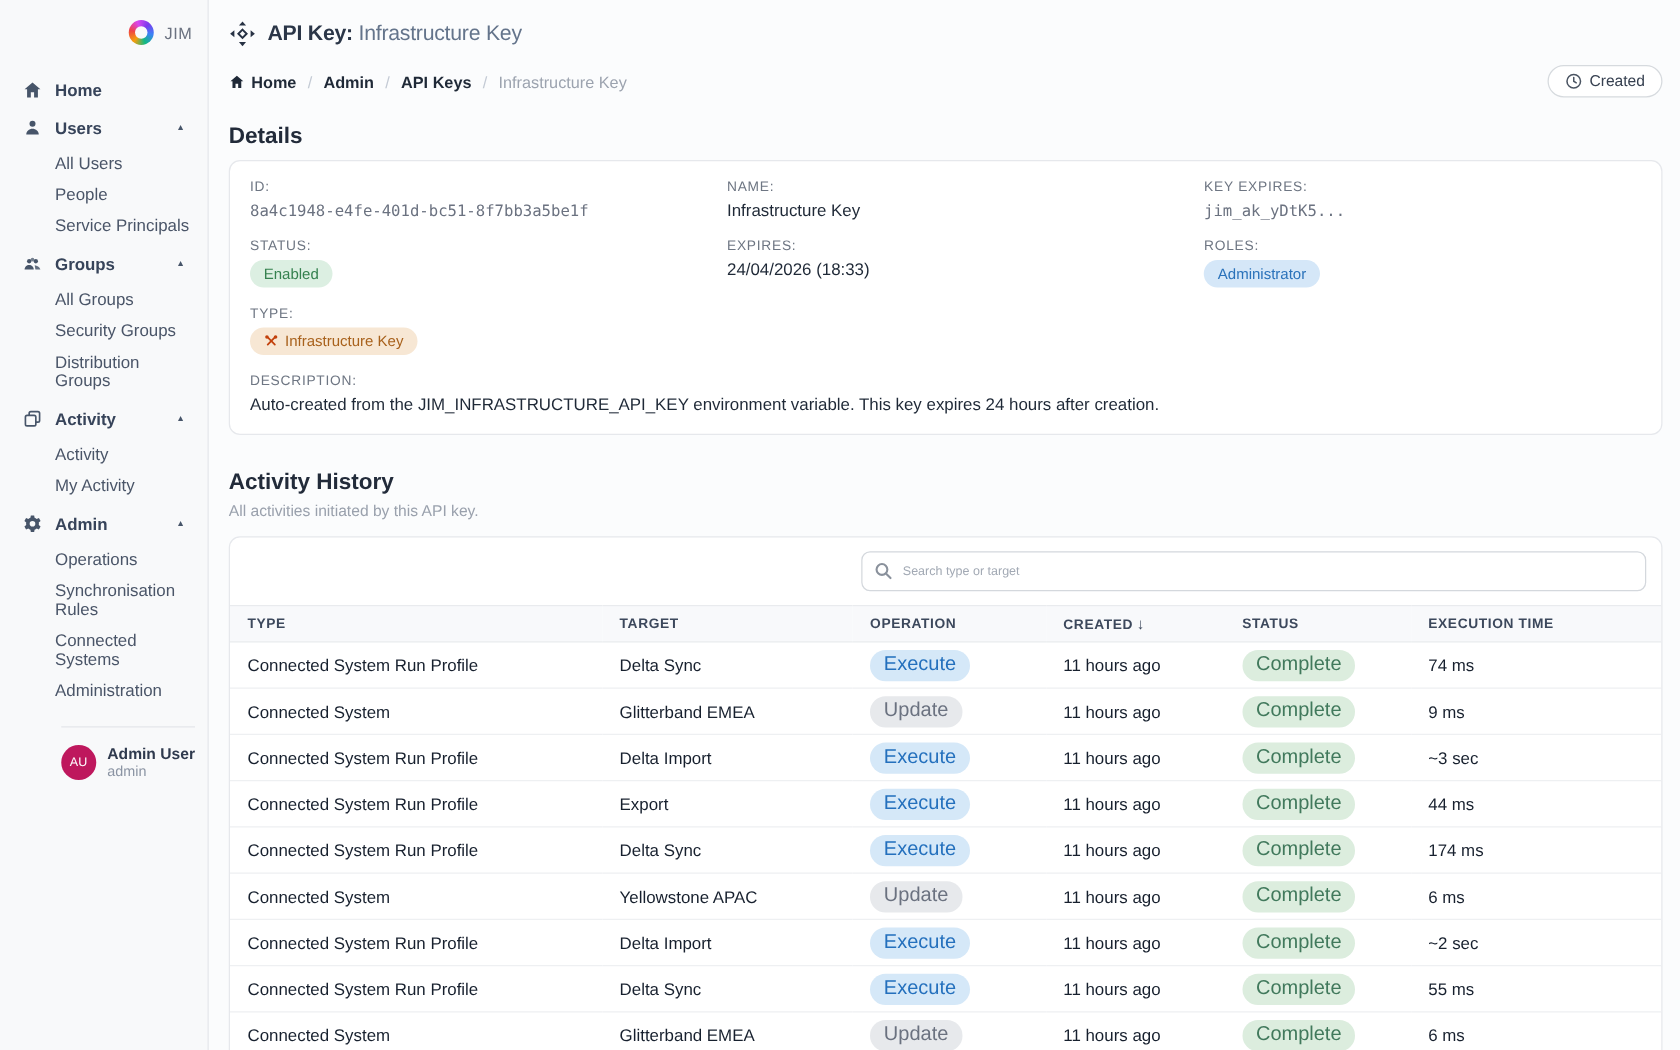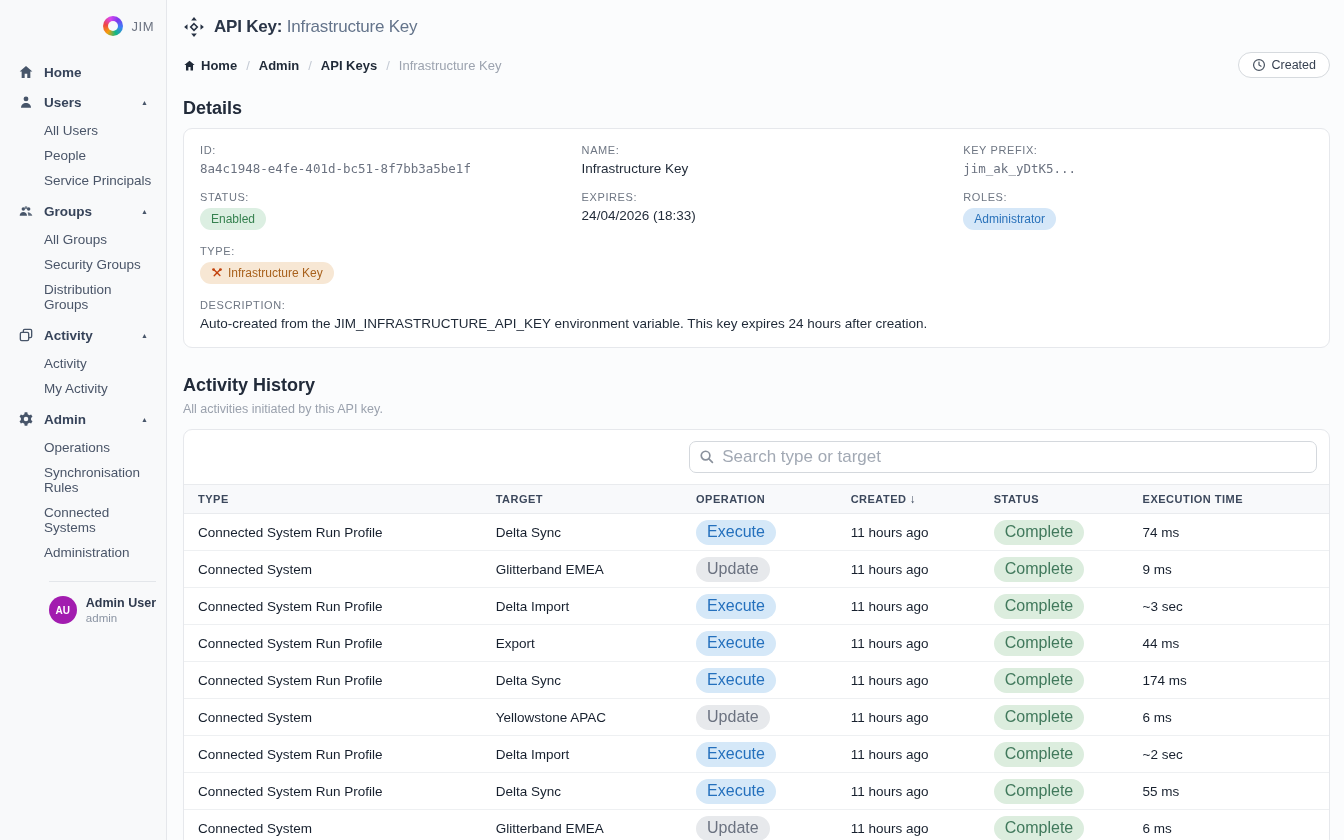--- a/index.html
+++ b/index.html
@@ -28,22 +28,22 @@
   .nav-item { display:flex; align-items:center; gap:10px; padding:6px 4px; margin-bottom:2px;
     font-size:13.5px; font-weight:700; color:#37445a; cursor:pointer; border-radius:6px; }
   .nav-icon { width:16px; height:16px; display:inline-flex; color:#475569; flex:0 0 16px; }
   .nav-icon svg { width:16px; height:16px; }
   .chevron { margin-left:auto; font-size:7px; color:#475569; padding-right:4px; }
   .nav-sub { margin-bottom:4px; }
   .nav-sub-item { padding:5px 4px 5px 30px; font-size:13.5px; color:#4a5568; cursor:pointer; border-radius:6px; }
 
   .user-box { margin-top:12px; border-top:1px solid #e3e6ea; padding-top:14px;
     display:flex; align-items:center; gap:9px; cursor:pointer; }
-  .avatar { width:28px; height:28px; border-radius:50%; background:#a21caf; color:#fff;
-    font-size:10px; font-weight:700; display:flex; align-items:center; justify-content:center; }
+  .avatar { width:28px; height:28px; border-radius:50%; background:#be185d; color:#fff;
+    font-size:10px; font-weight:400; display:flex; align-items:center; justify-content:center; }
   .user-name { font-size:12.5px; font-weight:700; color:#2f3a4e; line-height:1.25; }
   .user-sub { font-size:11.5px; color:#8b94a3; }
 
   
   .main { flex:1; padding:12px 14px 0 16px; overflow:hidden; }
   .page-title { display:flex; align-items:center; gap:9px; margin:4px 0 14px 0; }
   .page-title .ti { width:22px; height:22px; display:inline-flex; }
   .page-title h1 { font-size:17px; font-weight:700; color:#2b3648; letter-spacing:-0.2px; }
   .page-title h1 .title-name { color:#64748b; font-weight:400; }
 
@@ -70,21 +70,21 @@
   .badge-blue  { background:#d5e7f8; color:#2a72ba; }
   .badge-tan   { background:#f7e7d4; color:#a8611c; }
 
   .sub-note { font-size:12.5px; color:#9aa1ad; margin:-3px 0 13px 0; }
 
   
   .table-card { overflow:hidden; }
   .search-row { padding:11px 12px; display:flex; justify-content:flex-end; }
   .search-wrap { position:relative; width:56%; }
   .search-wrap input { width:100%; height:32px; border:1px solid #d4d8dd; border-radius:7px;
-    padding:0 10px 0 32px; font-size:17px; color:#1d4ed8; outline:none; background:#fff;
+    padding:0 10px 0 32px; font-size:10px; color:#1d4ed8; outline:none; background:#fff;
     font-family:"Liberation Sans", sans-serif; }
   .search-wrap input::placeholder { color:#a2a9b4; }
   .search-icon { position:absolute; left:10px; top:8px; width:15px; height:15px; color:#8a919c; }
 
   table { width:100%; border-collapse:collapse; table-layout:fixed; }
   thead th { background:#f8f9fb; border-top:1px solid #e9ebee; border-bottom:1px solid #e9ebee;
     font-size:11px; letter-spacing:.5px; color:#3c485c; font-weight:700; text-transform:uppercase;
     text-align:left; padding:7px 10px 7px 14px; cursor:pointer; }
   tbody td { border-bottom:1px solid #eef0f2; font-size:13.5px; color:#17202e;
     padding:0 10px 0 14px; height:37px; }
@@ -229,21 +229,21 @@
   <div class="card details-card">
     <div>
       <div class="fld-label">ID:</div>
       <div class="fld-mono mono">8a4c1948-e4fe-401d-bc51-8f7bb3a5be1f</div>
     </div>
     <div>
       <div class="fld-label">NAME:</div>
       <div class="fld-value">Infrastructure Key</div>
     </div>
     <div>
-      <div class="fld-label">KEY PREFIX:</div>
+      <div class="fld-label">KEY EXPIRES:</div>
       <div class="fld-mono mono">jim_ak_yDtK5...</div>
     </div>
 
     <div>
       <div class="fld-label">STATUS:</div>
       <span class="badge badge-green">Enabled</span>
     </div>
     <div>
       <div class="fld-label">EXPIRES:</div>
       <div class="fld-value">24/04/2026 (18:33)</div>

